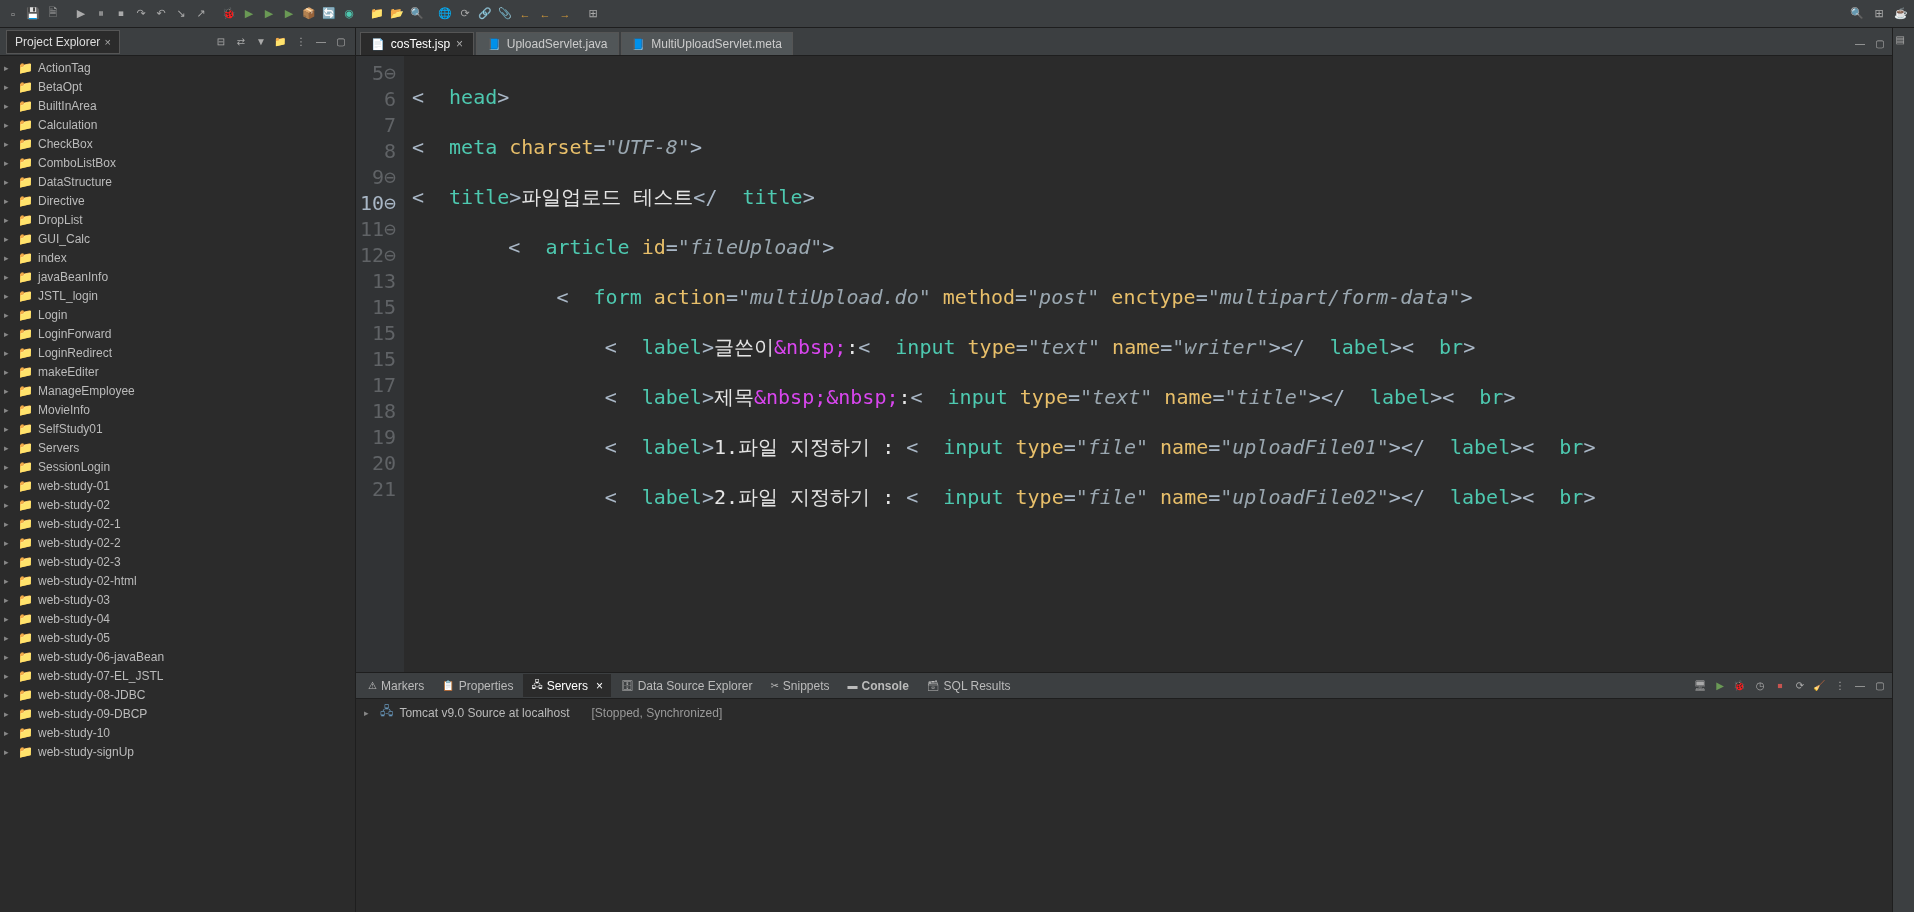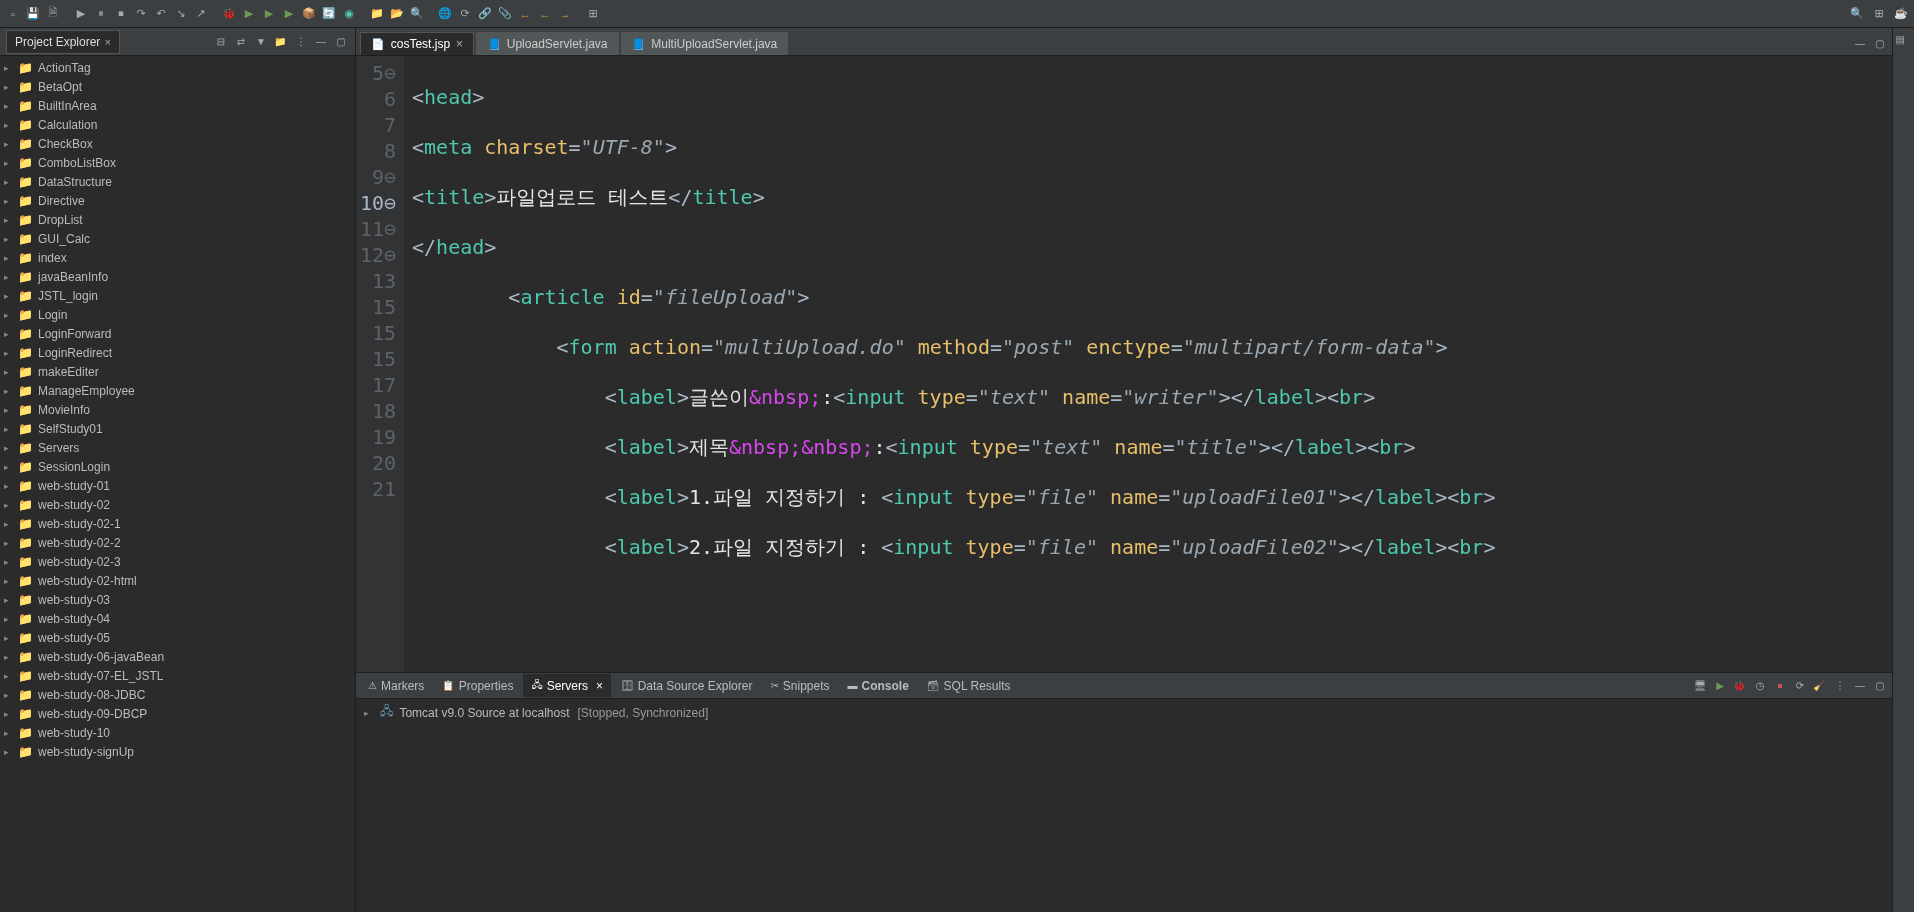--- a/index.html
+++ b/index.html
@@ -154,21 +154,21 @@
 .gutter-line { height: 26px; line-height: 26px; }
 .gutter-line.hl { color: #a9b7c6; }
 .code {
   flex: 1;
   padding: 4px 0 4px 8px;
   white-space: pre;
   color: #a9b7c6;
 }
 .code-line { height: 26px; line-height: 26px; }
 .code-line.hl { background: #323232; }
-.tag { color: #4ec9b0; }
+.tag { color: #4ec9b0; margin-left: 25px; }
 .attr { color: #e8bf6a; }
 .str { color: #9aa7b0; font-style: italic; }
 .txt { color: #e5e5e5; }
 .ent { color: #d946ef; }
 .punct { color: #a9b7c6; }
 .bottom-panel {
   height: 240px;
   background: #2b2b2b;
   border-top: 1px solid #1e1e1e;
   display: flex;
@@ -474,21 +474,21 @@
             <span class="file-icon">📄</span>
             <span>cosTest.jsp</span>
             <span class="close">×</span>
           </div>
           <div class="editor-tab">
             <span class="file-icon">📘</span>
             <span>UploadServlet.java</span>
           </div>
           <div class="editor-tab">
             <span class="file-icon">📘</span>
-            <span>MultiUploadServlet.java</span>
+            <span>MultiUploadServlet.meta</span>
           </div>
         </div>
       <div class="editor-tabs-right">
         <span class="mini-icon">—</span>
         <span class="mini-icon">▢</span>
       </div>
     </div>
 
     <div class="editor">
       <div class="gutter" id="gutter">
@@ -507,21 +507,20 @@
           <div class="gutter-line">17</div>
           <div class="gutter-line">18</div>
           <div class="gutter-line">19</div>
           <div class="gutter-line">20</div>
           <div class="gutter-line">21</div>
         </div>
       <div class="code">
 <div class="code-line"><span class="punct">&lt;</span><span class="tag">head</span><span class="punct">&gt;</span></div>
 <div class="code-line"><span class="punct">&lt;</span><span class="tag">meta</span> <span class="attr">charset</span><span class="punct">=</span><span class="str">"UTF-8"</span><span class="punct">&gt;</span></div>
 <div class="code-line"><span class="punct">&lt;</span><span class="tag">title</span><span class="punct">&gt;</span><span class="txt">파일업로드 테스트</span><span class="punct">&lt;/</span><span class="tag">title</span><span class="punct">&gt;</span></div>
-<div class="code-line"><span class="punct">&lt;/</span><span class="tag">head</span><span class="punct">&gt;</span></div>
 <div class="code-line">        <span class="punct">&lt;</span><span class="tag">article</span> <span class="attr">id</span><span class="punct">=</span><span class="str">"fileUpload"</span><span class="punct">&gt;</span></div>
 <div class="code-line">            <span class="punct">&lt;</span><span class="tag">form</span> <span class="attr">action</span><span class="punct">=</span><span class="str">"multiUpload.do"</span> <span class="attr">method</span><span class="punct">=</span><span class="str">"post"</span> <span class="attr">enctype</span><span class="punct">=</span><span class="str">"multipart/form-data"</span><span class="punct">&gt;</span></div>
 <div class="code-line">                <span class="punct">&lt;</span><span class="tag">label</span><span class="punct">&gt;</span><span class="txt">글쓴이</span><span class="ent">&amp;nbsp;</span><span class="txt">:</span><span class="punct">&lt;</span><span class="tag">input</span> <span class="attr">type</span><span class="punct">=</span><span class="str">"text"</span> <span class="attr">name</span><span class="punct">=</span><span class="str">"writer"</span><span class="punct">&gt;&lt;/</span><span class="tag">label</span><span class="punct">&gt;&lt;</span><span class="tag">br</span><span class="punct">&gt;</span></div>
 <div class="code-line">                <span class="punct">&lt;</span><span class="tag">label</span><span class="punct">&gt;</span><span class="txt">제목</span><span class="ent">&amp;nbsp;</span><span class="ent">&amp;nbsp;</span><span class="txt">:</span><span class="punct">&lt;</span><span class="tag">input</span> <span class="attr">type</span><span class="punct">=</span><span class="str">"text"</span> <span class="attr">name</span><span class="punct">=</span><span class="str">"title"</span><span class="punct">&gt;&lt;/</span><span class="tag">label</span><span class="punct">&gt;&lt;</span><span class="tag">br</span><span class="punct">&gt;</span></div>
 <div class="code-line">                <span class="punct">&lt;</span><span class="tag">label</span><span class="punct">&gt;</span><span class="txt">1.파일 지정하기 : </span><span class="punct">&lt;</span><span class="tag">input</span> <span class="attr">type</span><span class="punct">=</span><span class="str">"file"</span> <span class="attr">name</span><span class="punct">=</span><span class="str">"uploadFile01"</span><span class="punct">&gt;&lt;/</span><span class="tag">label</span><span class="punct">&gt;&lt;</span><span class="tag">br</span><span class="punct">&gt;</span></div>
 <div class="code-line">                <span class="punct">&lt;</span><span class="tag">label</span><span class="punct">&gt;</span><span class="txt">2.파일 지정하기 : </span><span class="punct">&lt;</span><span class="tag">input</span> <span class="attr">type</span><span class="punct">=</span><span class="str">"file"</span> <span class="attr">name</span><span class="punct">=</span><span class="str">"uploadFile02"</span><span class="punct">&gt;&lt;/</span><span class="tag">label</span><span class="punct">&gt;&lt;</span><span class="tag">br</span><span class="punct">&gt;</span></div>
 
 
 
 
@@ -572,21 +571,21 @@
           <span class="mini-icon">🧹</span>
           <span class="mini-icon">⋮</span>
           <span class="mini-icon">—</span>
           <span class="mini-icon">▢</span>
         </div>
       </div>
       <div class="server-row">
         <span class="arrow">▸</span>
         <span class="server-icon">🖧</span>
         <span>Tomcat v9.0 Source at localhost</span>
-        <span style="color:#999;margin-left:2px;">[Stopped, Synchronized]</span>
+        <span style="color:#999;margin-left:16px;">[Stopped, Synchronized]</span>
       </div>
     </div>
   </div>
 
   <div class="right-gutter">
     <span class="mini-icon" style="margin:6px auto;display:block;">▤</span>
   </div>
 </div>
 
 </body></html>

